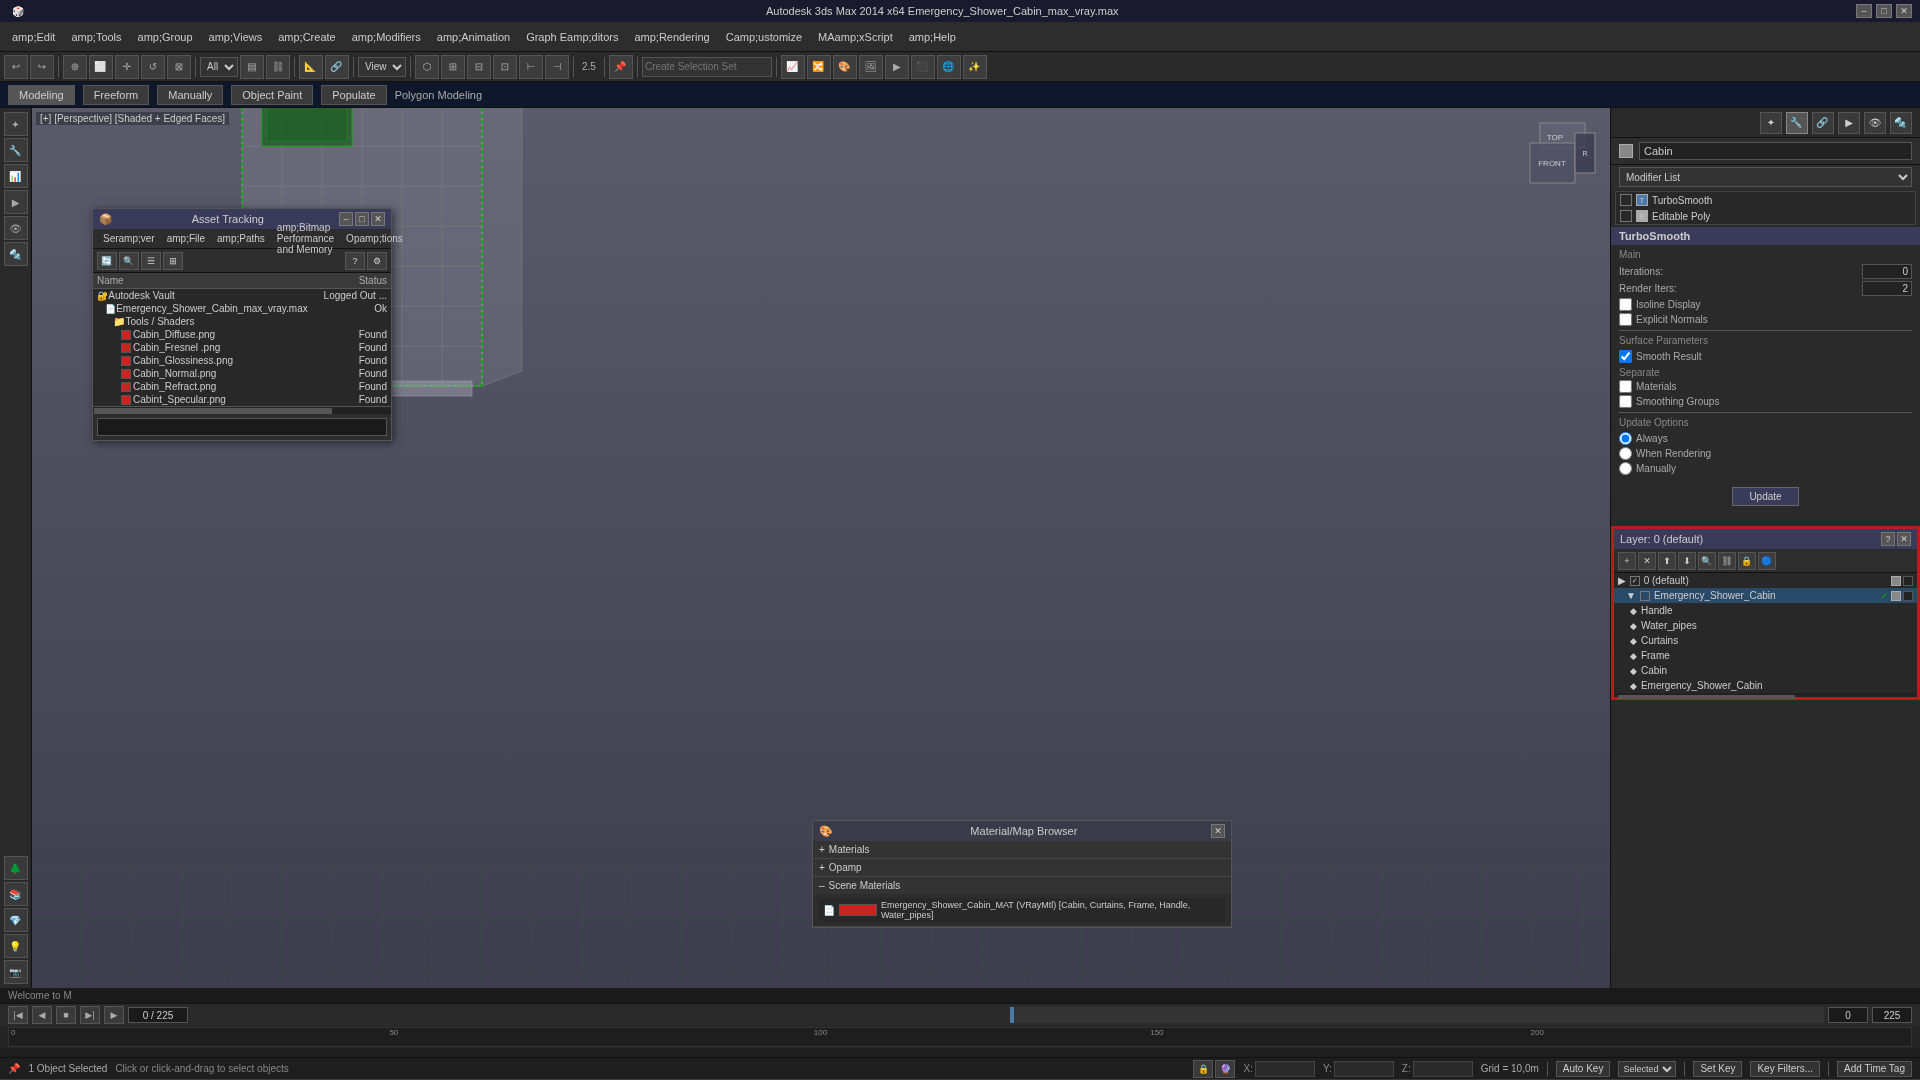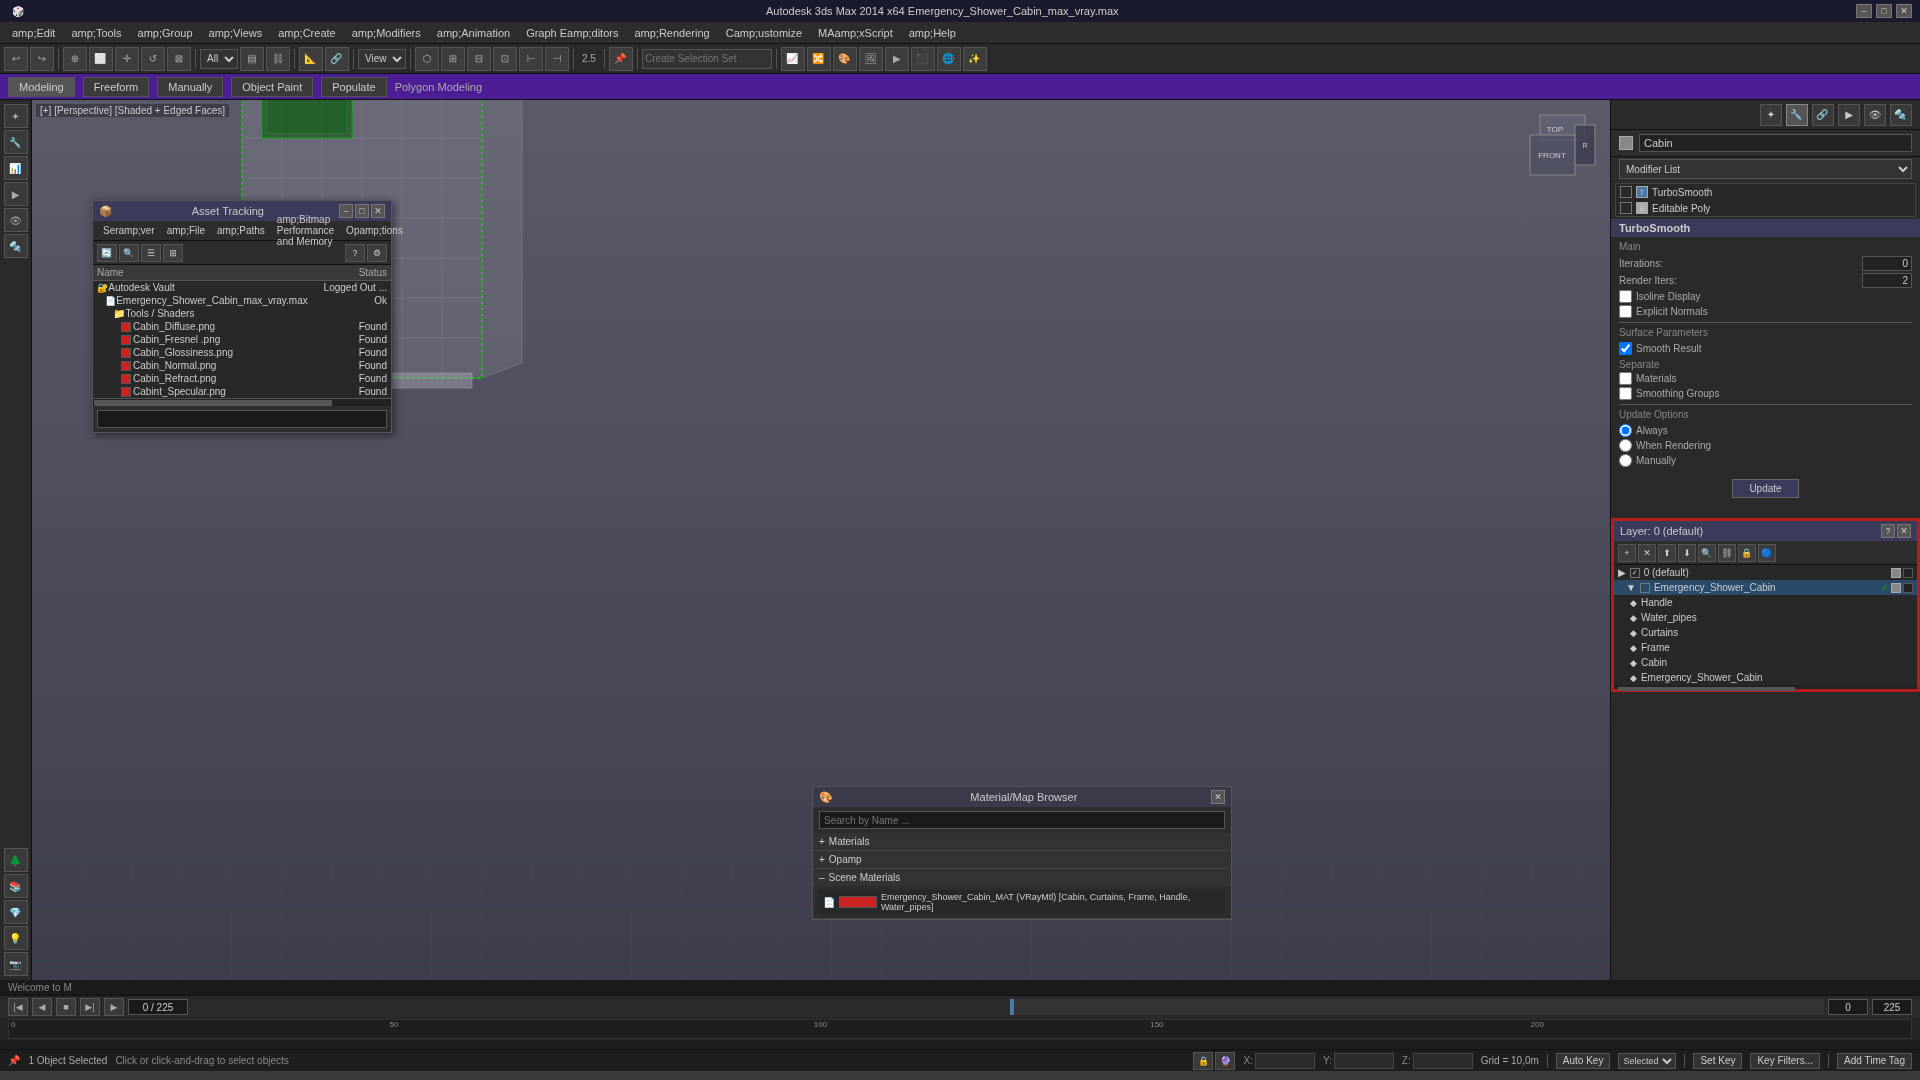--- a/index.html
+++ b/index.html
@@ -4,32 +4,32 @@
   <style>
     * { box-sizing: border-box; margin: 0; padding: 0; }
     body { background: #3a3a3a; color: #ccc; font-family: 'Arial', sans-serif; font-size: 11px; width: 1920px; height: 1080px; overflow: hidden; position: relative; }
 
     
     #titlebar { background: #1a1a2e; color: #ccc; height: 22px; display: flex; align-items: center; justify-content: space-between; padding: 0 8px; }
     #titlebar .win-controls { display: flex; gap: 4px; }
     #titlebar .win-btn { width: 16px; height: 14px; background: #555; border: 1px solid #777; cursor: pointer; font-size: 9px; display: flex; align-items: center; justify-content: center; color: #ccc; }
 
     
-    #menubar { background: #2d2d2d; height: 22px; display: flex; align-items: center; padding: 0 4px; border-bottom: 1px solid #111; }
+    #menubar { background: #2d2d2d; height: 30px; display: flex; align-items: center; padding: 0 4px; border-bottom: 1px solid #111; }
     #menubar .menu-item { padding: 2px 8px; color: #ccc; cursor: pointer; font-size: 11px; white-space: nowrap; }
 
     
     #toolbar { background: #2a2a2a; height: 30px; display: flex; align-items: center; padding: 0 4px; gap: 2px; border-bottom: 1px solid #111; }
     .tb-btn { width: 24px; height: 24px; background: #3d3d3d; border: 1px solid #555; cursor: pointer; display: flex; align-items: center; justify-content: center; font-size: 10px; color: #aaa; }
     .tb-sep { width: 1px; height: 20px; background: #555; margin: 0 2px; }
     .tb-select { background: #333; border: 1px solid #555; color: #ccc; height: 20px; font-size: 10px; padding: 0 2px; }
     .tb-label { color: #aaa; font-size: 10px; padding: 0 4px; }
 
     
-    #subtoolbar { background: #4c1d95; height: 26px; display: flex; align-items: center; padding: 0 8px; gap: 8px; border-bottom: 1px solid #111; }
+    #subtoolbar { background: #0f172a; height: 26px; display: flex; align-items: center; padding: 0 8px; gap: 8px; border-bottom: 1px solid #111; }
     .sub-tab { padding: 3px 10px; color: #ccc; cursor: pointer; font-size: 11px; background: #3a3a3a; border: 1px solid #555; }
     .sub-tab.active { background: #555; }
     .sub-label { color: #aaa; font-size: 11px; }
 
     
     #main { display: flex; height: calc(1080px - 22px - 22px - 30px - 26px - 30px - 22px); }
 
     
     #left-sidebar { width: 32px; background: #2a2a2a; display: flex; flex-direction: column; align-items: center; padding: 4px 0; gap: 2px; border-right: 1px solid #111; }
     .ls-btn { width: 24px; height: 24px; background: #3a3a3a; border: 1px solid #555; cursor: pointer; display: flex; align-items: center; justify-content: center; font-size: 10px; color: #aaa; }
@@ -415,23 +415,20 @@
     </div>
 
     <div id="mat-browser" style="bottom:60px; left:780px;">
       <div id="mb-titlebar">
         <span>🎨</span>
         <span style="margin-left:4px;">Material/Map Browser</span>
         <div style="display:flex;gap:2px;">
           <div style="width:14px;height:14px;background:#555;border:1px solid #777;cursor:pointer;font-size:9px;display:flex;align-items:center;justify-content:center;">✕</div>
         </div>
       </div>
-      <div id="mb-search">
-        <input type="text" placeholder="Search by Name ..." style="">
-      </div>
       <div class="mb-section">
         <div class="mb-section-header">
           <span class="mb-expand">+</span>
           <span>Materials</span>
         </div>
       </div>
       <div class="mb-section">
         <div class="mb-section-header">
           <span class="mb-expand">+</span>
           <span>Opamp</span>

